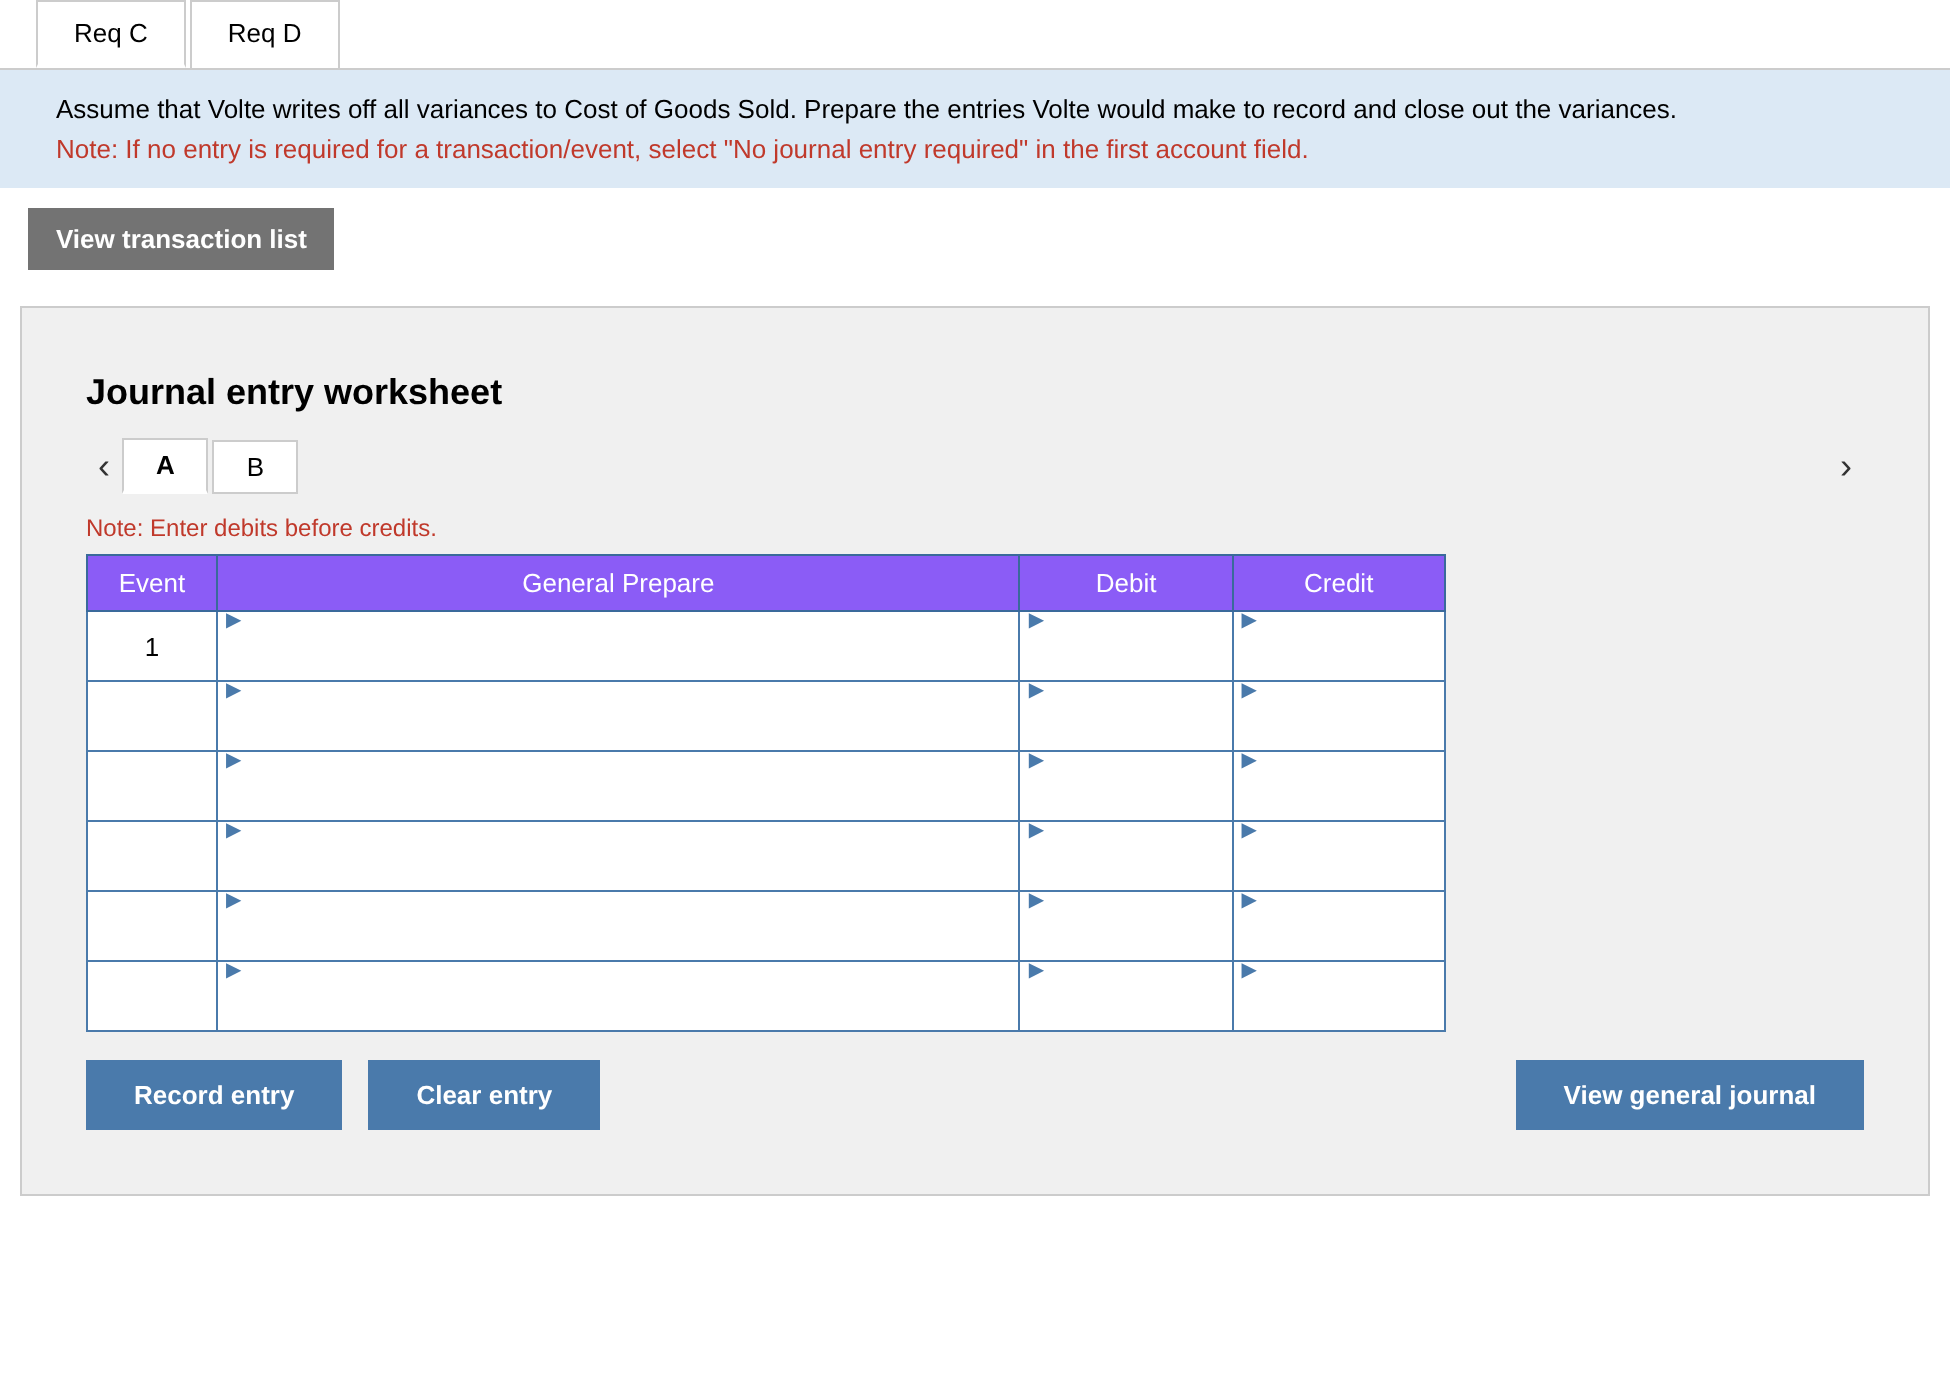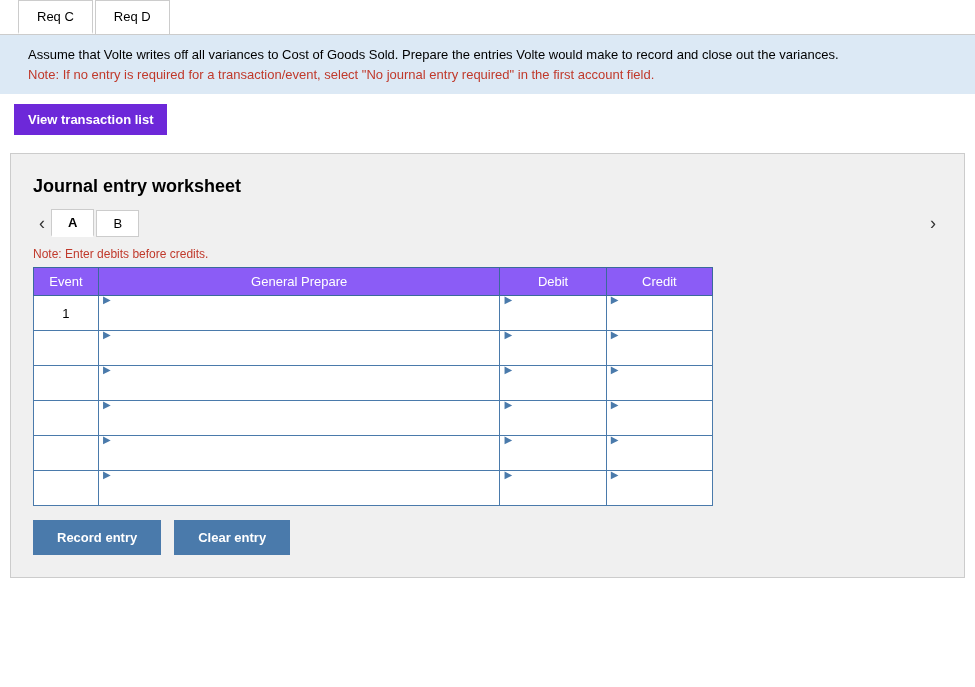--- a/index.html
+++ b/index.html
@@ -46,37 +46,37 @@
       padding: 10px 28px;
       font-size: 13px;
       line-height: 1.5;
     }
     .description-area .note {
       color: #c0392b;
     }
 
     
     .view-transaction-btn {
-      background: #6d28d9;
+      background: #737373;
       color: #fff;
       border: none;
       padding: 8px 14px;
       margin: 10px 14px;
       cursor: pointer;
       font-size: 13px;
       font-weight: bold;
       display: inline-block;
     }
 
     
     .worksheet-container {
       margin: 8px 10px;
       border: 1px solid #ccc;
       background: #f0f0f0;
-      padding: 22px;
+      padding: 32px;
     }
 
     .worksheet-title {
       font-size: 18px;
       font-weight: bold;
       margin-bottom: 12px;
       color: #000;
     }
 
     
@@ -275,17 +275,18 @@
           <td class="debit-col"><span class="arrow-indicator">▶ </span><input type="text" style=""></td>
           <td class="credit-col"><span class="arrow-indicator">▶ </span><input type="text" style=""></td>
         </tr>
       </tbody>
   </table>
 
   <div class="bottom-buttons">
     <button class="btn-action">Record entry</button>
     <button class="btn-action">Clear entry</button>
     <div class="spacer"></div>
+    <button class="btn-action">View general journal</button>
   </div>
 </div>
 
 
 
 
 </body></html>

